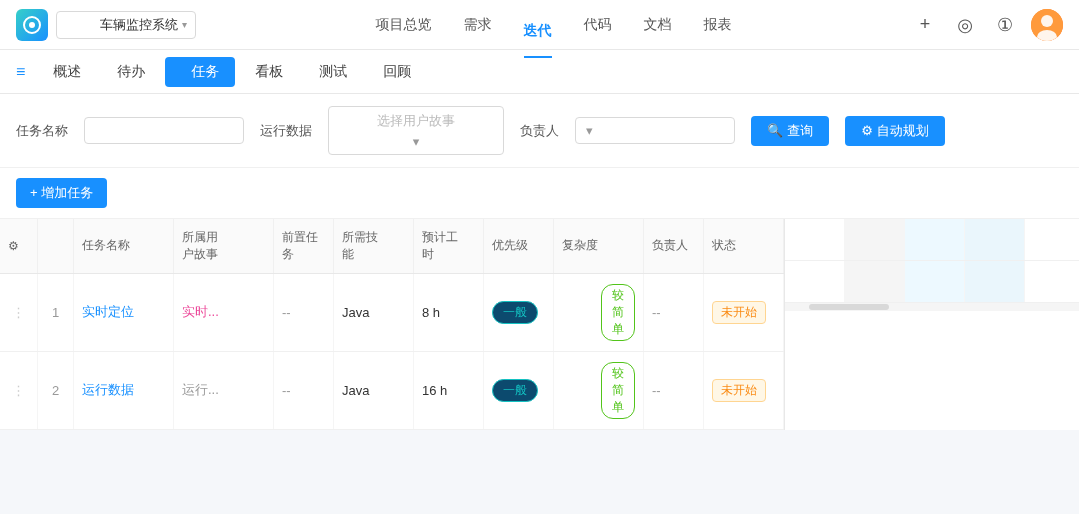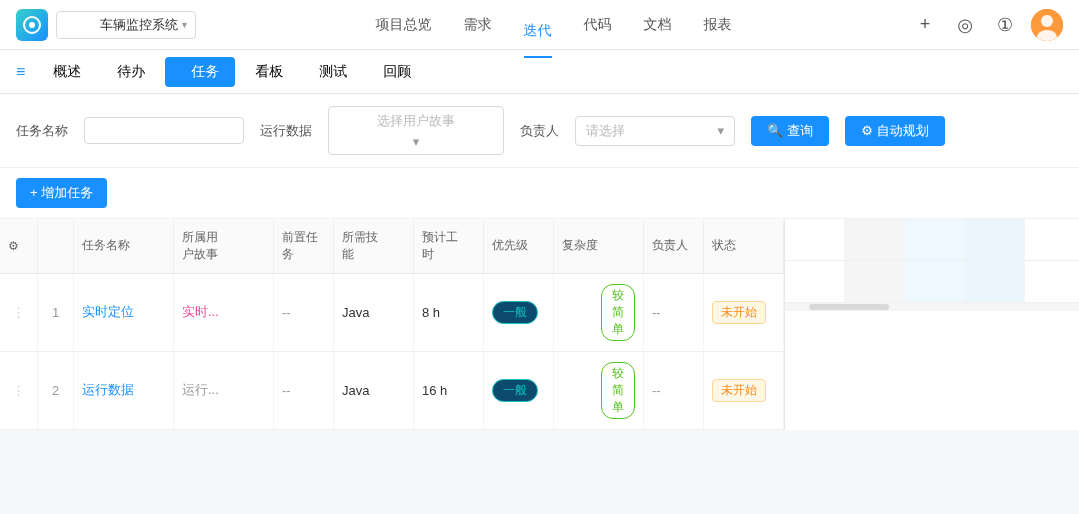--- a/index.html
+++ b/index.html
@@ -46,21 +46,21 @@
     .nav-item {
       font-size: 14px;
       color: #555;
       cursor: pointer;
       padding: 4px 0;
       position: relative;
       white-space: nowrap;
     }
     .nav-item.active {
       color: #1890ff;
-      font-weight: 400;
+      font-weight: 700;
       margin-top: 12px;
     }
     .nav-item.active::after {
       content: '';
       position: absolute;
       bottom: -14px;
       left: 0; right: 0;
       height: 2px;
       background: #1890ff;
     }
@@ -93,21 +93,21 @@
       gap: 4px;
     }
     .sub-nav-expand {
       color: #1890ff; cursor: pointer; font-size: 16px; margin-right: 8px;
     }
     .sub-nav-item {
       padding: 6px 16px;
       cursor: pointer;
       border-radius: 4px;
       font-size: 14px;
-      color: #000000;
+      color: #404040;
     }
     .sub-nav-item.active {
       background: #1890ff;
       color: #fff;
       padding-left: 26px;
     }
 
     
     .filter-bar {
       background: #fff;
@@ -355,21 +355,20 @@
   <input class="filter-input" type="text" style="">
 
   <label class="filter-label">运行数据</label>
   <div class="filter-select filter-select-wide">
     <span style="color:#bbb;flex:1;">选择用户故事</span>
     <span>▾</span>
   </div>
 
   <label class="filter-label">负责人</label>
   <div class="filter-select filter-select-medium">
-    <span style="color:#bbb;flex:1;">请选择</span>
     <span>▾</span>
   </div>
 
   <button class="btn-query">
     <span>🔍</span>
     <span>查询</span>
   </button>
   <button class="btn-auto">
     <span>⚙</span>
     <span>自动规划</span>

